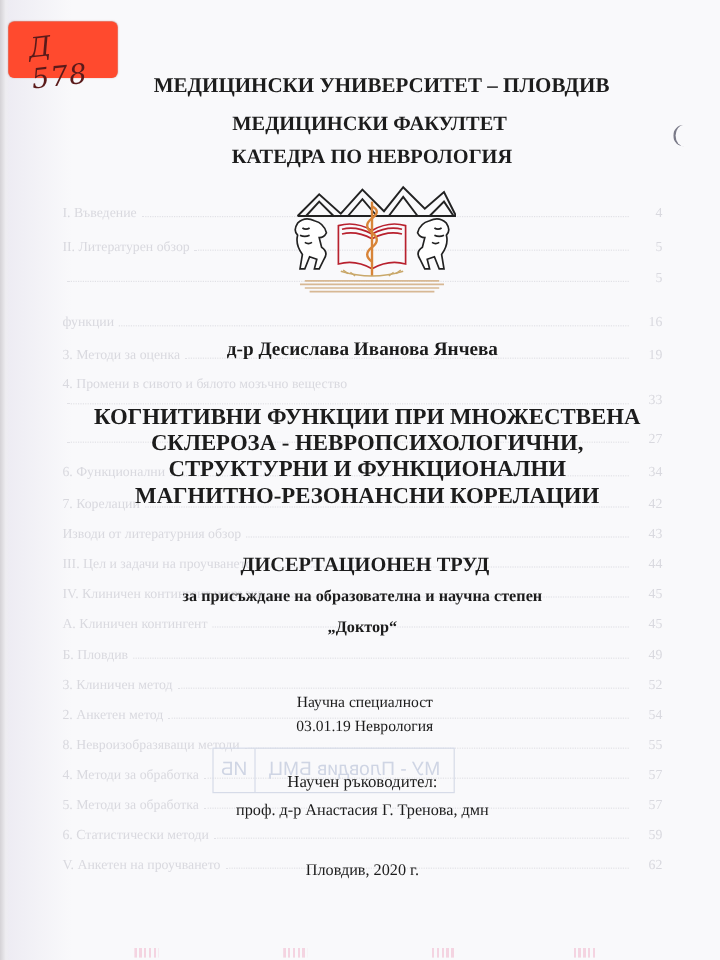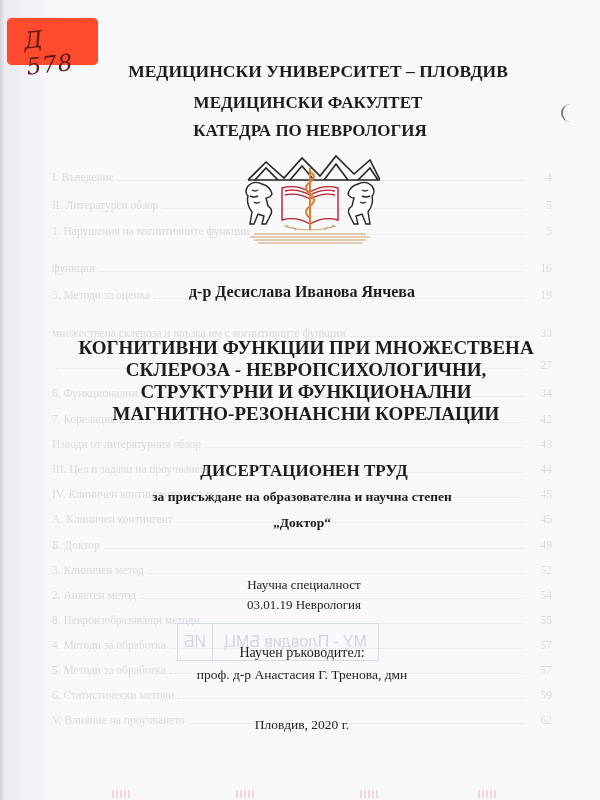--- a/index.html
+++ b/index.html
@@ -186,44 +186,43 @@
       <span class="t">I. Въведение</span>
       <span class="dots"></span>
       <span class="n">4</span>
     </div>
   <div class="bleed-row" style="top:38px">
       <span class="t">II. Литературен обзор</span>
       <span class="dots"></span>
       <span class="n">5</span>
     </div>
   <div class="bleed-row" style="top:64px">
-      <span class="t">1. Нарушения на когнитивните функции</span>
       <span class="dots"></span>
       <span class="n">5</span>
     </div>
   <div class="bleed-row" style="top:88px">
       <span class="dots" style="border:none"></span>
       <span class="n"></span>
     </div>
   <div class="bleed-row" style="top:101px">
       <span class="t">функции</span>
       <span class="dots"></span>
       <span class="n">16</span>
     </div>
   <div class="bleed-row" style="top:128px">
       <span class="t">3. Методи за оценка</span>
       <span class="dots"></span>
       <span class="n">19</span>
     </div>
   <div class="bleed-row" style="top:153px">
+      <span class="t">4. Промени в сивото и бялото мозъчно вещество</span>
       <span class="dots" style="border:none"></span>
       <span class="n"></span>
     </div>
   <div class="bleed-row" style="top:166px">
-      <span class="t">множествена склероза и връзка им с когнитивните функции</span>
       <span class="dots"></span>
       <span class="n">33</span>
     </div>
   <div class="bleed-row" style="top:198px">
       <span class="t"></span>
       <span class="dots"></span>
       <span class="n">27</span>
     </div>
   <div class="bleed-row" style="top:226px">
       <span class="t">6. Функционални</span>
@@ -249,21 +248,21 @@
       <span class="t">IV. Клиничен контингент и връзка</span>
       <span class="dots"></span>
       <span class="n">45</span>
     </div>
   <div class="bleed-row" style="top:352px">
       <span class="t">А. Клиничен контингент</span>
       <span class="dots"></span>
       <span class="n">45</span>
     </div>
   <div class="bleed-row" style="top:378px">
-      <span class="t">Б. Доктор</span>
+      <span class="t">Б. Пловдив</span>
       <span class="dots"></span>
       <span class="n">49</span>
     </div>
   <div class="bleed-row" style="top:403px">
       <span class="t">3. Клиничен метод</span>
       <span class="dots"></span>
       <span class="n">52</span>
     </div>
   <div class="bleed-row" style="top:428px">
       <span class="t">2. Анкетен метод</span>
@@ -284,21 +283,21 @@
       <span class="t">5. Методи за обработка</span>
       <span class="dots"></span>
       <span class="n">57</span>
     </div>
   <div class="bleed-row" style="top:528px">
       <span class="t">6. Статистически методи</span>
       <span class="dots"></span>
       <span class="n">59</span>
     </div>
   <div class="bleed-row" style="top:553px">
-      <span class="t">V. Влияние на проучването</span>
+      <span class="t">V. Анкетен на проучването</span>
       <span class="dots"></span>
       <span class="n">62</span>
     </div>
 </div>
 
 <div class="bleed-stamp">
   <span class="txt">МУ - Пловдив БМЦ</span>
   <span class="box">ИБ</span>
 </div>
 

